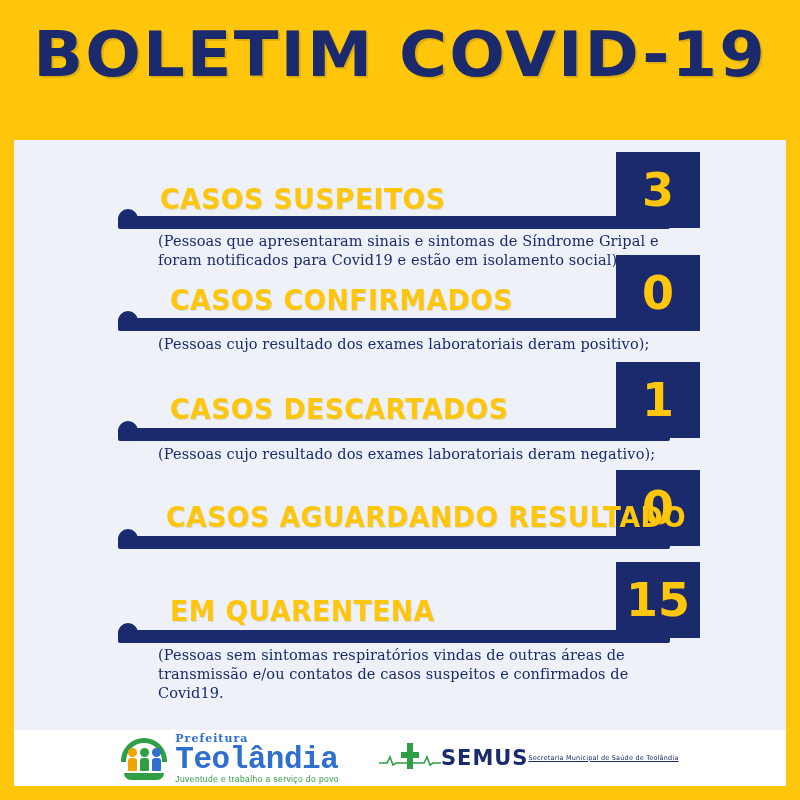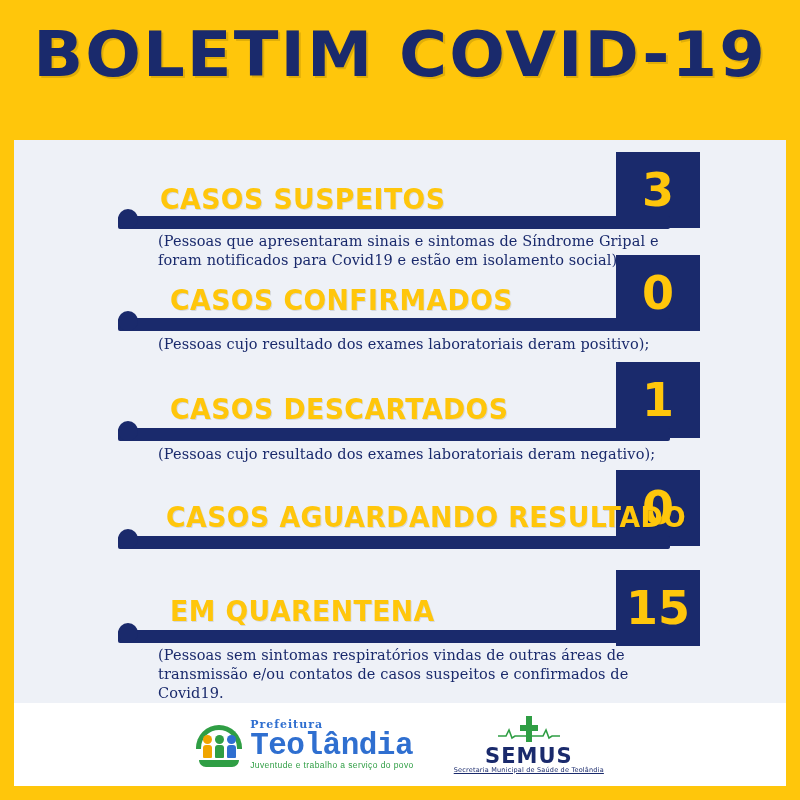--- a/index.html
+++ b/index.html
@@ -129,21 +129,21 @@
     font-family: "DejaVu Serif", serif;
     font-size: 14.5px;
     line-height: 19px;
     letter-spacing: 0.1px;
   }
 
   
   .footer {
     position: absolute;
     left: 14px; right: 14px; bottom: 14px;
-    height: 83px;
+    height: 56px;
     background: #ffffff;
     display: flex;
     align-items: center;
     justify-content: center;
     gap: 40px;
   }
   .logo-teo {
     display: flex; align-items: center; gap: 8px;
   }
   .logo-mark {
@@ -182,21 +182,21 @@
   .logo-city {
     font-family: Liberation Mono, monospace;
     font-size: 31px; font-weight: bold; color: #2f6fd0;
     letter-spacing: -0.5px;
   }
   .logo-slogan {
     font-family: Liberation Sans, sans-serif;
     font-size: 8.5px; color: #2f9e44; letter-spacing: 0.4px;
   }
   .logo-semus {
-    display: flex; flex-direction: column; align-items: center;
+    display: flex; flex-direction: row; align-items: center;
     line-height: 1;
   }
   .semus-mark {
     position: relative; width: 62px; height: 30px;
   }
   .semus-cross {
     position: absolute; left: 22px; top: 0;
     width: 18px; height: 26px;
   }
   .semus-cross::before {
@@ -261,21 +261,21 @@
     </div>
 
     <div class="row" style="top:330px;height:100px;">
       <div class="numbox" style="top:0px;height:76px;">0</div>
       <div class="label" style="left:152px;top:30px;">CASOS AGUARDANDO RESULTADO</div>
       <div class="bar" style="top:66px;right:116px;"></div>
       <div class="dot" style="top:59px;"></div>
     </div>
 
     <div class="row" style="top:422px;height:130px;">
-      <div class="numbox" style="top:8px;height:76px;">15</div>
+      <div class="numbox" style="top:0px;height:76px;">15</div>
       <div class="label" style="left:156px;top:32px;">EM QUARENTENA</div>
       <div class="bar" style="top:68px;right:116px;"></div>
       <div class="dot" style="top:61px;"></div>
       <div class="note" style="left:144px;right:96px;top:84px;">(Pessoas sem sintomas respiratórios vindas de outras áreas de transmissão e/ou contatos de casos suspeitos e confirmados de Covid19.</div>
     </div>
 
   </div>
 
   <div class="footer">
 

